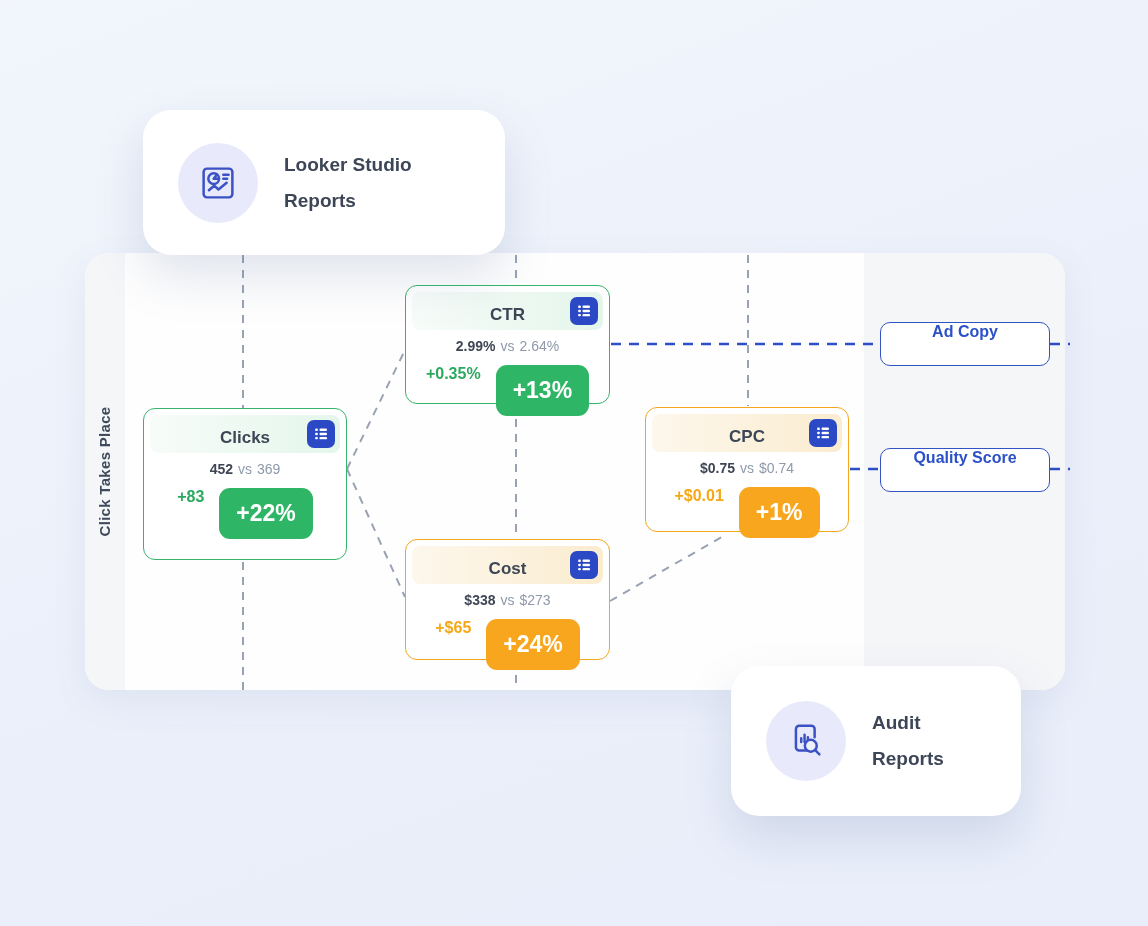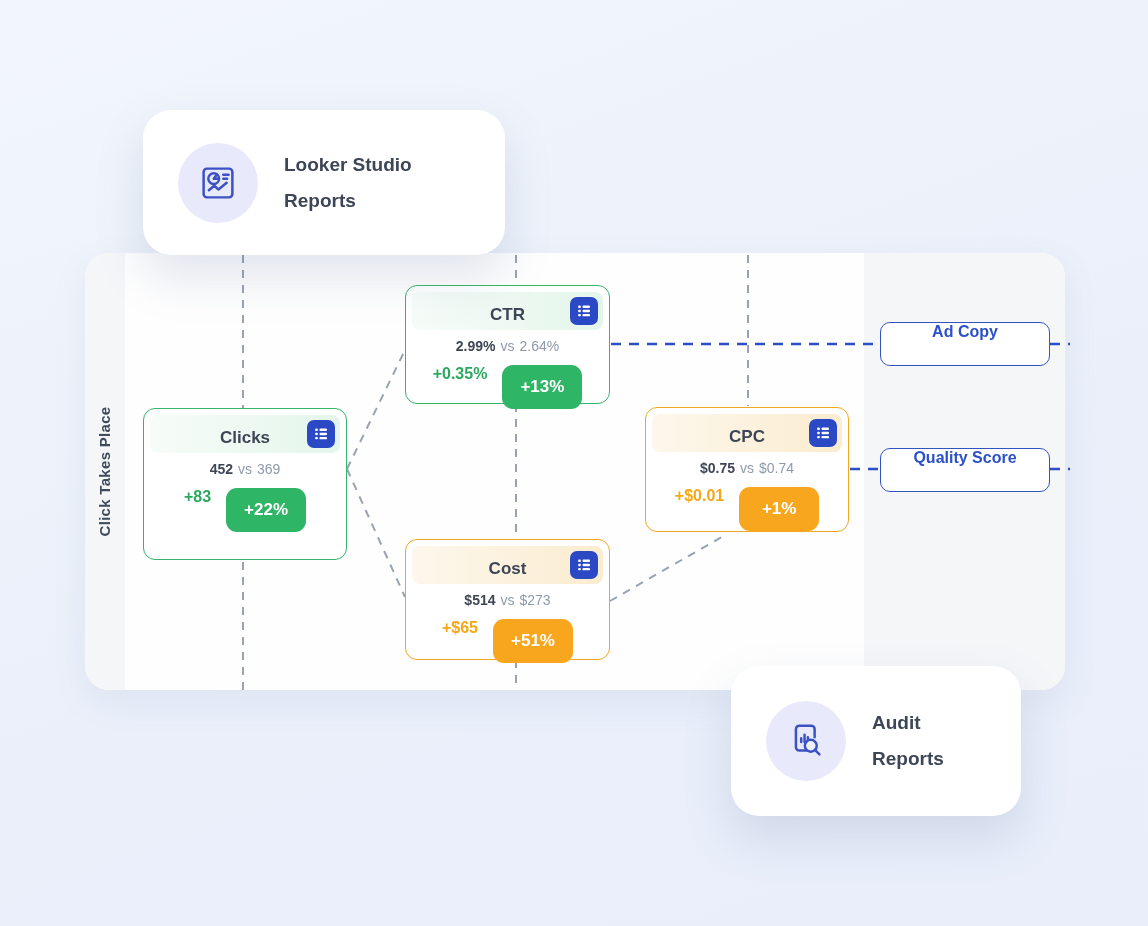--- a/index.html
+++ b/index.html
@@ -59,21 +59,21 @@
   .mc-values .vs{color:#8e99ab;}
   .mc-values .cmp{color:#8e99ab;}
   .mc-delta{
     margin-top:3px;display:flex;align-items:flex-start;justify-content:center;gap:15px;flex:1;
   }
   .mc-delta .delta{font-size:16px;font-weight:bold;}
   .green .delta{color:#2aa95f;}
   .orange .delta{color:#f5a716;}
   .badge{
     min-width:46px;padding:12px 17px;border-radius:11px;text-align:center;
-    font-size:17px;font-weight:bold;color:#fff;
+    font-size:23px;font-weight:bold;color:#fff;
   }
   .green .badge{background:#2fb566;}
   .orange .badge{background:#f8a61d;}
   
   .tag-btn{
     position:absolute;z-index:4;width:170px;height:44px;border-radius:10px;
     background:#fff;border:1.5px solid #3353c4;box-sizing:border-box;
     display:flex;justify-content:center;
     font-size:16px;font-weight:bold;color:#2b50c8;cursor:pointer;
   }
@@ -214,27 +214,27 @@
             <rect x="8.3" y="4" width="8.4" height="2.7" rx="1.3"></rect>
         <rect x="3.5" y="8.6" width="3" height="2.7" rx="0.9"></rect>
             <rect x="8.3" y="8.6" width="8.4" height="2.7" rx="1.3"></rect>
         <rect x="3.5" y="13.2" width="3" height="2.7" rx="0.9"></rect>
             <rect x="8.3" y="13.2" width="8.4" height="2.7" rx="1.3"></rect>
       </g>
         </svg>
     </span>
   </div>
   <div class="mc-values">
-    <span class="val">$514</span>
+    <span class="val">$338</span>
     <span class="vs">vs</span>
     <span class="cmp">$273</span>
   </div>
   <div class="mc-delta">
     <span class="delta">+$65</span>
-    <span class="badge">+51%</span>
+    <span class="badge">+24%</span>
   </div>
 </div>
 
 <div class="tag-btn" style="left:880px;top:322px">
   <span>Ad Copy</span>
 </div>
 <div class="tag-btn" style="left:880px;top:448px">
   <span>Quality Score</span>
 </div>
 

